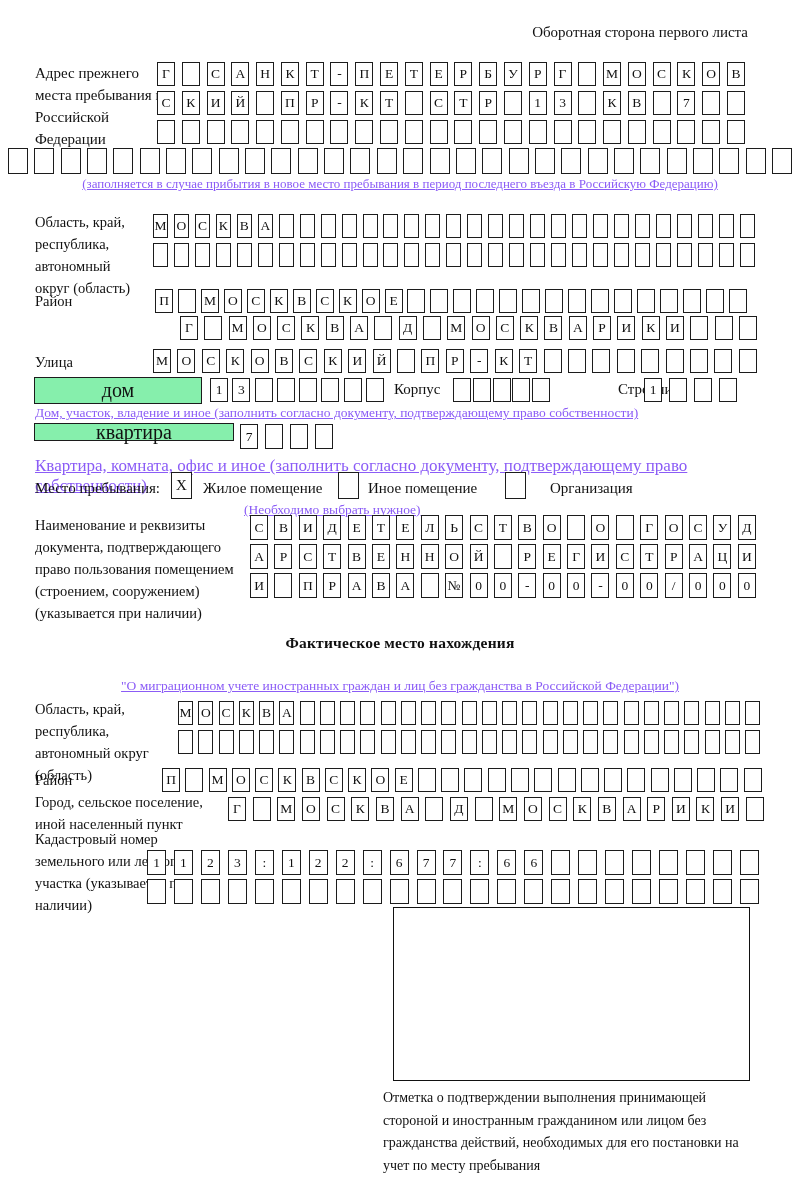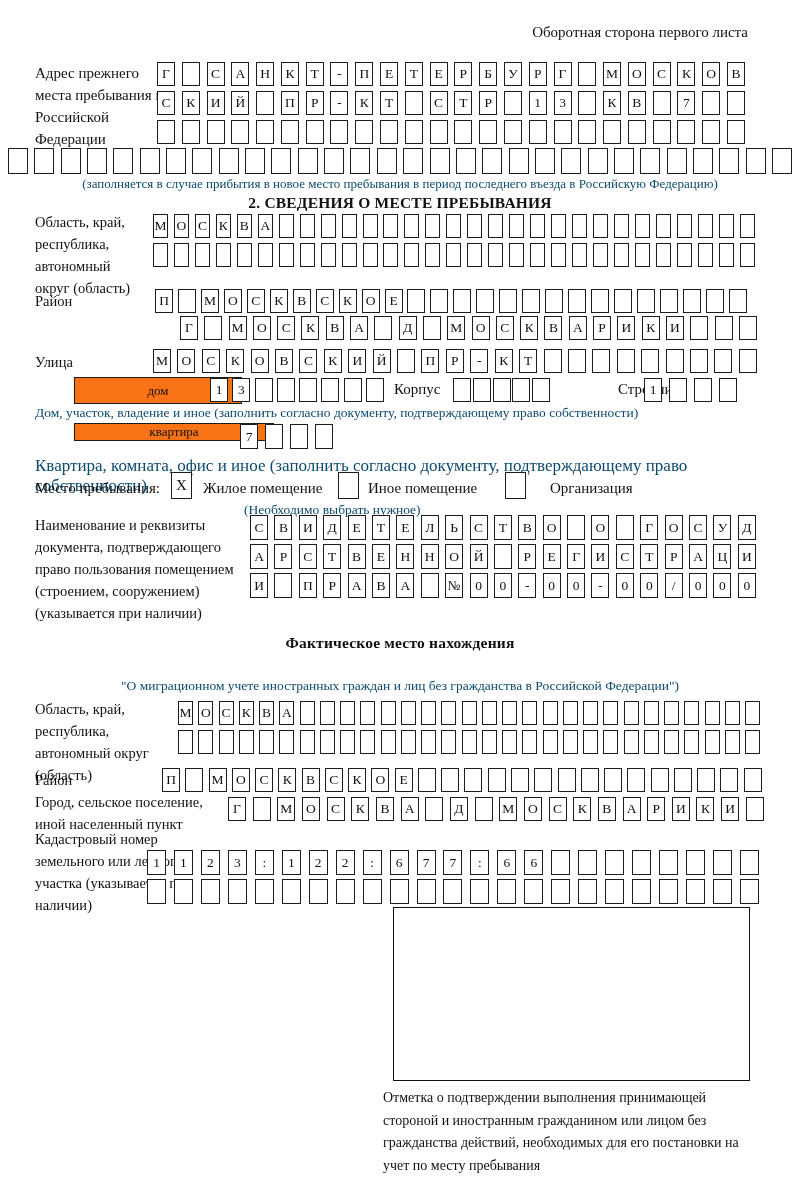--- a/index.html
+++ b/index.html
@@ -3,38 +3,38 @@
 <meta charset="utf-8">
 <style>
   html,body{margin:0;padding:0;background:#fff;}
   #form{
     position:relative;width:800px;height:1180px;background:#ffffff;
     font-family:"Liberation Serif","DejaVu Serif",serif;color:#111;
     overflow:hidden;
   }
   .abs{position:absolute;}
   .lbl{font-size:14.5px;line-height:22px;color:#111;}
-  .note{font-size:13px;color:#0c4a6e;}
+  .note{font-size:13px;color:#8b5cf6;text-decoration:underline;}
   .center{left:0;right:0;text-align:center;}
   .title{font-weight:bold;font-size:15.5px;letter-spacing:.2px;}
   .cellrow{position:absolute;display:flex;justify-content:space-between;}
   .cell{
     display:inline-flex;align-items:center;justify-content:center;
     box-sizing:border-box;width:18px;height:24px;
     border:1.5px solid #1c1c1c;background:#fff;
     font-size:13.5px;font-family:"Liberation Serif","DejaVu Serif",serif;
   }
   .w15 .cell{width:15px;}
   .w19 .cell{width:19px;height:25px;}
   .w20 .cell{width:20px;height:26px;}
   .h25 .cell{height:25px;}
   .namedbox{
     position:absolute;box-sizing:border-box;border:1.6px solid #1c1c1c;
     display:flex;align-items:center;justify-content:center;
-    font-size:13px;background:#f97316;margin-left:40px;
+    font-size:20px;background:#86efac;
   }
   .checkbox{
     position:absolute;box-sizing:border-box;width:21px;height:27px;
     border:1.8px solid #1c1c1c;display:flex;align-items:center;justify-content:center;
     font-size:15px;background:#fff;
   }
   .stampbox{position:absolute;border:1.8px solid #111;background:#fff;box-sizing:border-box;}
 </style>
 </head>
 <body>
@@ -149,21 +149,20 @@
       <span class="cell"></span>
       <span class="cell"></span>
       <span class="cell"></span>
       <span class="cell"></span>
       <span class="cell"></span>
       <span class="cell"></span>
       <span class="cell"></span>
     </div>
   <div class="abs note center" style="top:176px;">(заполняется в случае прибытия в новое место пребывания в период последнего въезда в Российскую Федерацию)</div>
 
-  <div class="abs title center" style="top:194px;">2. СВЕДЕНИЯ О МЕСТЕ ПРЕБЫВАНИЯ</div>
 
   <div class="abs lbl" style="left:35px;top:211px;width:112px;">Область, край, республика, автономный округ (область)</div>
   <div class="cellrow w15" style="left:153px;top:214px;width:602px;">
       <span class="cell">М</span>
       <span class="cell">О</span>
       <span class="cell">С</span>
       <span class="cell">К</span>
       <span class="cell">В</span>
       <span class="cell">А</span>
       <span class="cell"></span>

